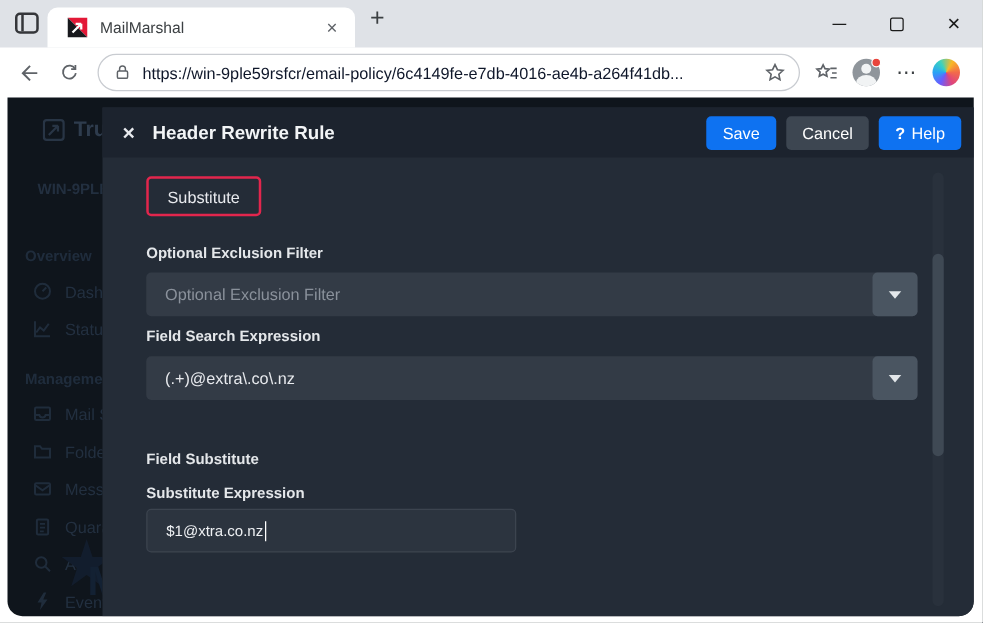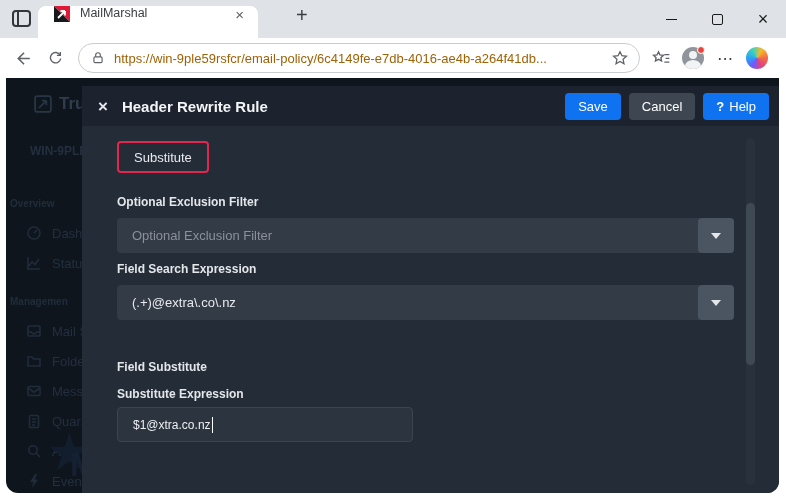--- a/index.html
+++ b/index.html
@@ -4,37 +4,37 @@
 <style>
   * { box-sizing: border-box; margin: 0; padding: 0; }
   html,body { background:#fff; }
   body { font-family: "Liberation Sans", "DejaVu Sans", sans-serif; }
   .screen { position:relative; width:786px; height:498px; overflow:hidden; background:#fff; }
 
   
   .tabstrip { position:relative; height:38px; background:#dfe2e7; }
   .ws-icon { position:absolute; left:12px; top:10px; width:19px; height:17px; border:2px solid #35363a; border-radius:4px; }
   .ws-icon::after { content:""; position:absolute; left:3px; top:0; bottom:0; width:2px; background:#35363a; }
-  .tab { position:absolute; left:38px; top:6px; width:220px; height:32px; background:#fff; border-radius:8px 8px 0 0;
-         display:flex; align-items:flex-start; padding:0 10px 0 16px; }
+  .tab { position:absolute; left:38px; top:6px; width:246px; height:32px; background:#fff; border-radius:8px 8px 0 0;
+         display:flex; align-items:center; padding:0 10px 0 16px; }
   .favicon { width:16px; height:16px; margin-right:10px; flex:0 0 auto; }
   .tab-title { font-size:12.5px; color:#3c4043; flex:1; white-space:nowrap; overflow:hidden; }
   .tab-close { font-size:15px; color:#5f6368; padding:0 4px; cursor:default; }
   .new-tab { position:absolute; left:296px; top:4px; font-size:20px; font-weight:300; color:#3c4043; }
   .win-controls { position:absolute; right:0; top:0; height:38px; display:flex; align-items:center; }
   .win-btn { width:46px; height:38px; display:flex; align-items:center; justify-content:center; color:#1b1b1b; }
   .glyph-min { width:11px; border-bottom:1.2px solid #1b1b1b; height:1px; }
   .glyph-max { width:11px; height:11px; border:1.2px solid #1b1b1b; border-radius:2px; }
   .glyph-close { font-size:18px; font-weight:300; line-height:1; }
 
   .toolbar { height:40px; background:#fff; display:flex; align-items:center; padding:0 10px; }
   .tb-icon { width:26px; height:26px; display:flex; align-items:center; justify-content:center; margin-right:6px; flex:0 0 auto; }
   .urlbar { flex:1; height:30px; border:1px solid #c9ccd1; border-radius:15px; display:flex; align-items:center;
             padding:0 10px 0 12px; margin:0 8px 0 4px; background:#fff; min-width:0; }
-  .url-text { flex:1; font-size:13px; color:#a16207; white-space:nowrap; overflow:hidden; margin-left:9px; }
+  .url-text { flex:1; font-size:13px; color:#0f172a; white-space:nowrap; overflow:hidden; margin-left:9px; }
   .avatar-wrap { position:relative; width:26px; height:26px; margin-right:6px; flex:0 0 auto; display:flex; align-items:center; justify-content:center; }
   .avatar { width:22px; height:22px; border-radius:50%; background:#8f959b; overflow:hidden; position:relative; }
   .avatar .head { position:absolute; left:7px; top:4px; width:8px; height:8px; border-radius:50%; background:#f1f3f4; }
   .avatar .body { position:absolute; left:3px; top:13px; width:16px; height:12px; border-radius:50%; background:#f1f3f4; }
   .presence-dot { position:absolute; right:1px; top:1px; width:8px; height:8px; border-radius:50%; background:#e8453c; border:1.5px solid #fff; }
   .more-dots { font-size:16px; color:#3c4043; }
   .copilot { width:22px; height:22px; border-radius:50%;
              background: conic-gradient(from 210deg, #6a5cff, #2aa2f5, #39d2c0, #f9b826, #f26a4b, #e0457b, #6a5cff); }
 
   
@@ -42,21 +42,21 @@
   .content { position:absolute; left:6px; right:7px; top:0; bottom:5px; background:#0f151c;
              border-radius:0 0 12px 12px; overflow:hidden; }
 
   
   .sidebar { position:absolute; left:0; top:0; bottom:0; width:76px; overflow:hidden; opacity:.55; }
   .sidebar .inner { position:absolute; left:0; top:0; width:220px; height:100%; }
   .sb-logo { position:absolute; left:22px; top:16px; display:flex; align-items:center; color:#43556e;margin-left:6px; }
   .sb-logo-icon { width:18px; height:18px; margin-right:7px; }
   .sb-logo-text { font-size:17px; font-weight:bold; color:#4a5d77; }
   .sb-host { position:absolute; left:24px; top:66px; font-size:12px; font-weight:bold; color:#33455d; }
-  .sb-header { position:absolute; left:4px; font-size:10px; font-weight:bold; color:#2e4158; }
+  .sb-header { position:absolute; left:14px; font-size:12px; font-weight:bold; color:#2e4158; }
   .sb-row { position:absolute; left:0; height:22px; display:flex; align-items:center; }
   .sb-row .ic { position:absolute; left:20px; width:16px; height:16px; }
   .sb-row .lb { position:absolute; left:46px; font-size:13px; color:#33465e; white-space:nowrap; }
   .sb-mark-star { position:absolute; left:40px; top:348px; font-size:52px; color:#17253c; line-height:1; }
   .sb-mark-m { position:absolute; left:64px; top:368px; font-size:33px; font-weight:bold; color:#192c48; }
 
   
   .dialog { position:absolute; left:76px; top:8px; right:0; bottom:0; background:#242c37; }
   .dlg-header { height:40px; background:#1c232e; display:flex; align-items:center; padding:0 10px 0 16px; }
   .dlg-close { font-size:17px; font-weight:bold; color:#e8eaee; margin-right:14px; line-height:1; }

